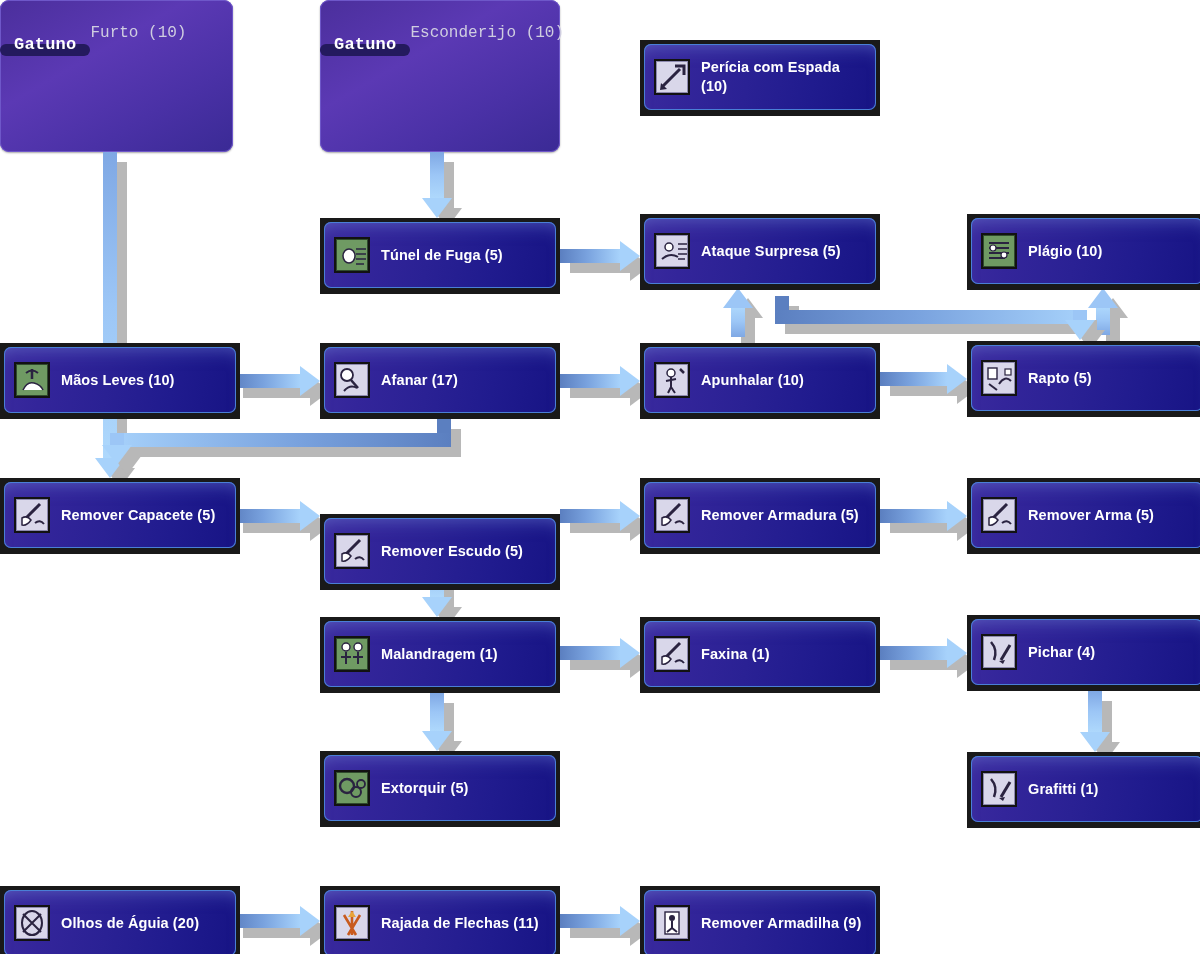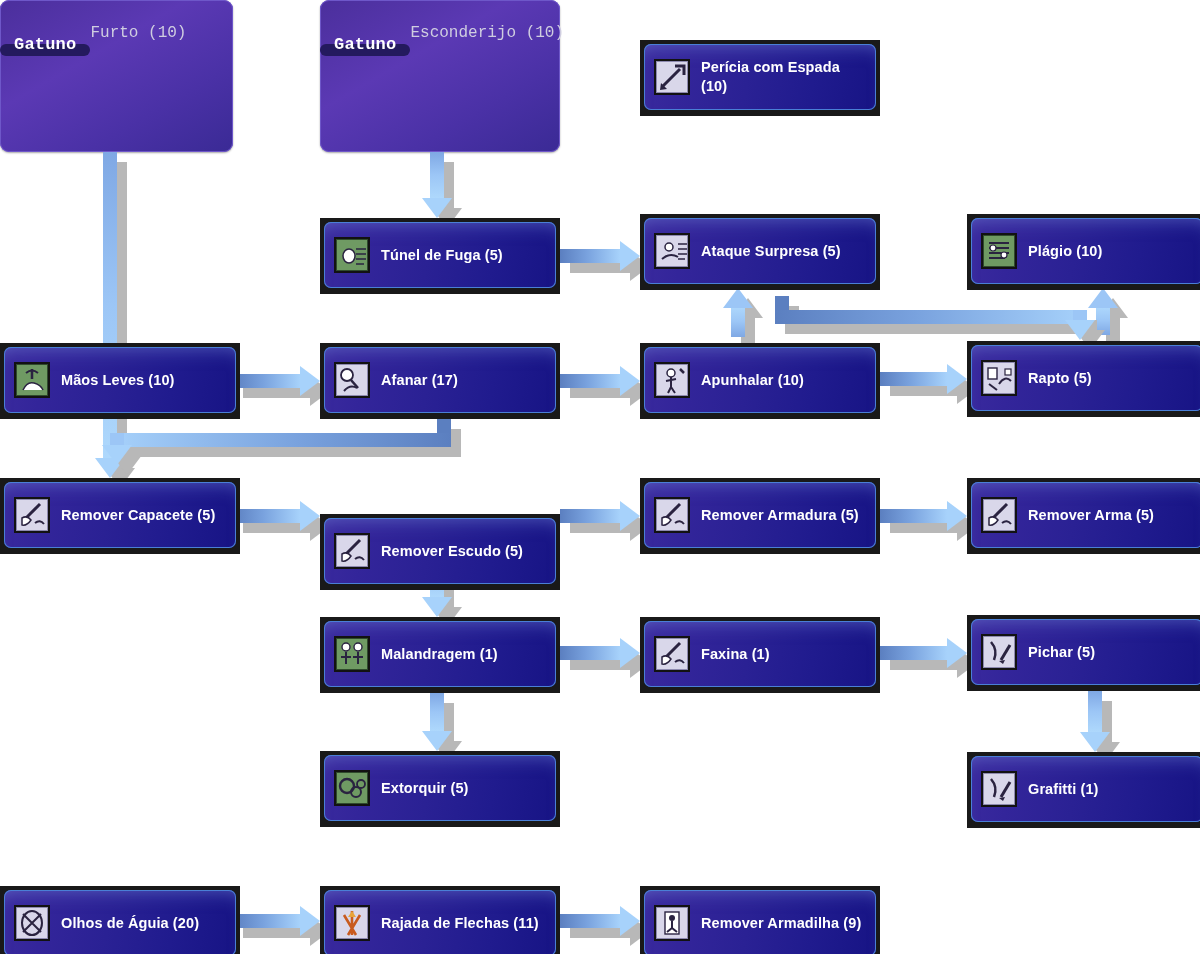--- a/index.html
+++ b/index.html
@@ -434,21 +434,21 @@
         <div class="inner">
           <span class="ico">
             <svg viewBox="0 0 32 32" xmlns="http://www.w3.org/2000/svg">
     <rect width="32" height="32" fill="#d9d7ea"></rect>
     <rect x="0" y="0" width="32" height="32" fill="none" stroke="#8e8ab0" stroke-width="2"></rect>
     <path d="M8 6 q7 8 3 18" stroke="#2a2340" stroke-width="2.5" fill="none"></path>
                <path d="M18 24 L27 9" stroke="#2a2340" stroke-width="3"></path>
                <path d="M16 25 l4 3 l2 -4 Z" fill="#2a2340"></path>
             </svg>
           </span>
-          <span class="label">Pichar (5)</span>
+          <span class="label">Pichar (4)</span>
         </div>
       </div>
       <div class="node" style="left: 320px; top: 751px;">
         <div class="inner">
           <span class="ico">
             <svg viewBox="0 0 32 32" xmlns="http://www.w3.org/2000/svg">
     <rect width="32" height="32" fill="#6f9a63"></rect>
     <rect x="0" y="0" width="32" height="32" fill="none" stroke="#2f4a2c" stroke-width="2"></rect>
     <circle cx="11" cy="14" r="7" fill="none" stroke="#2a2340" stroke-width="2.4"></circle>
                <circle cx="20" cy="20" r="5" fill="none" stroke="#2a2340" stroke-width="2"></circle>

